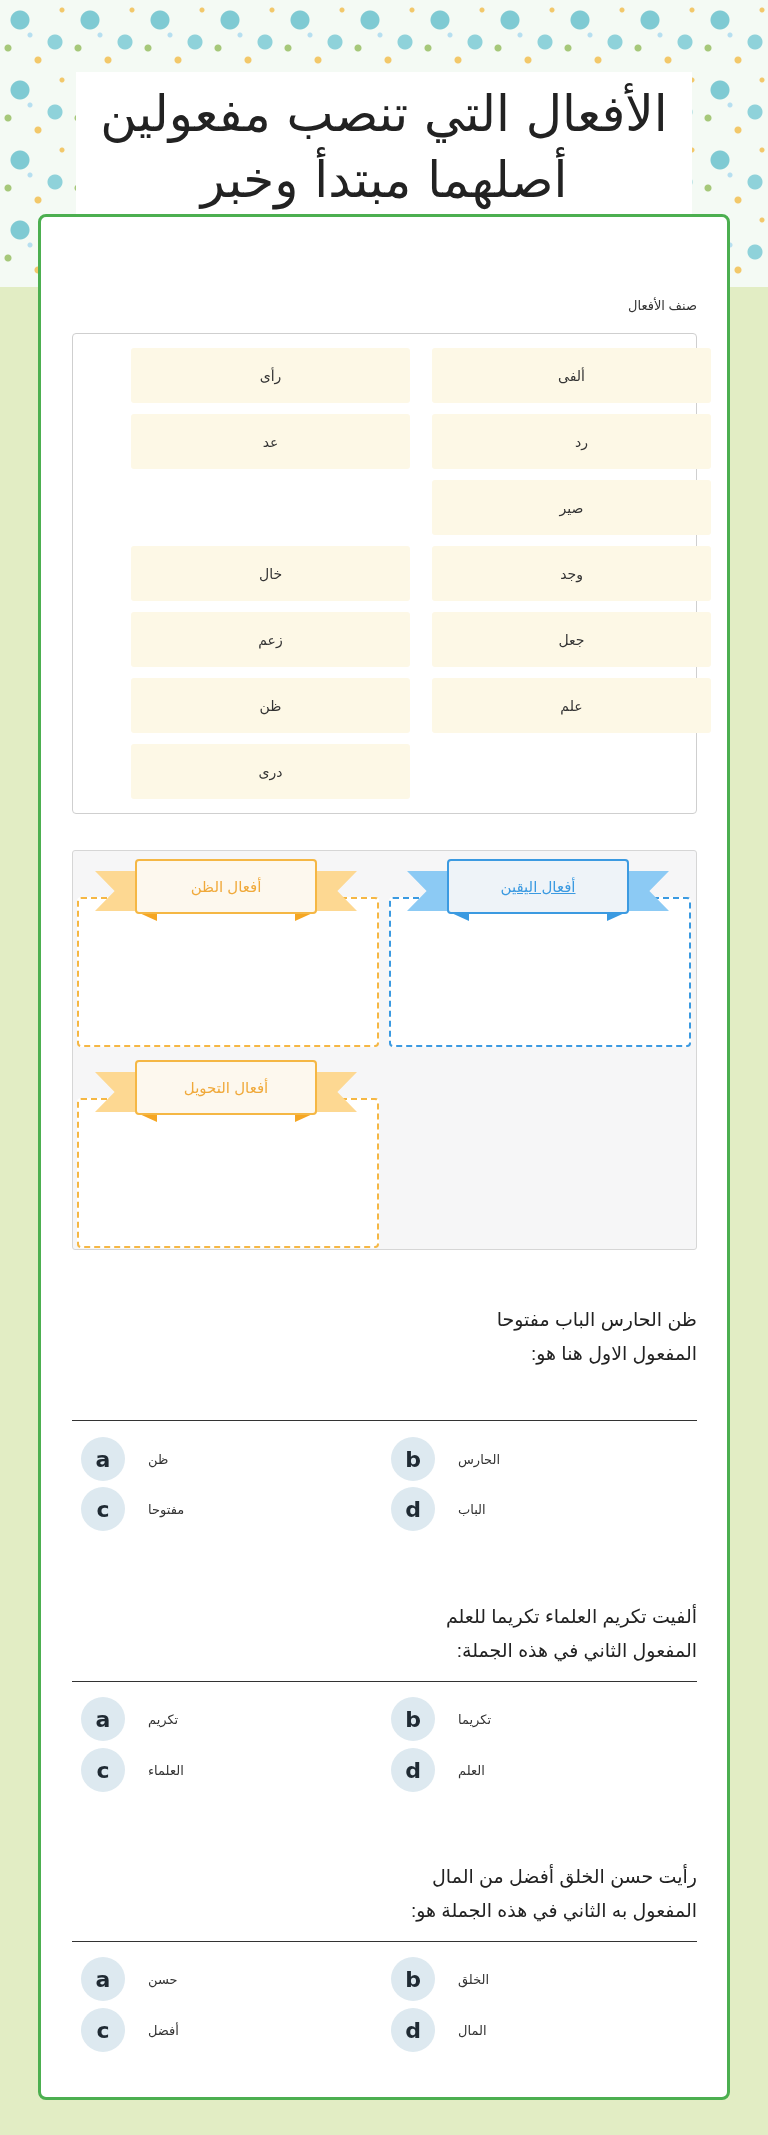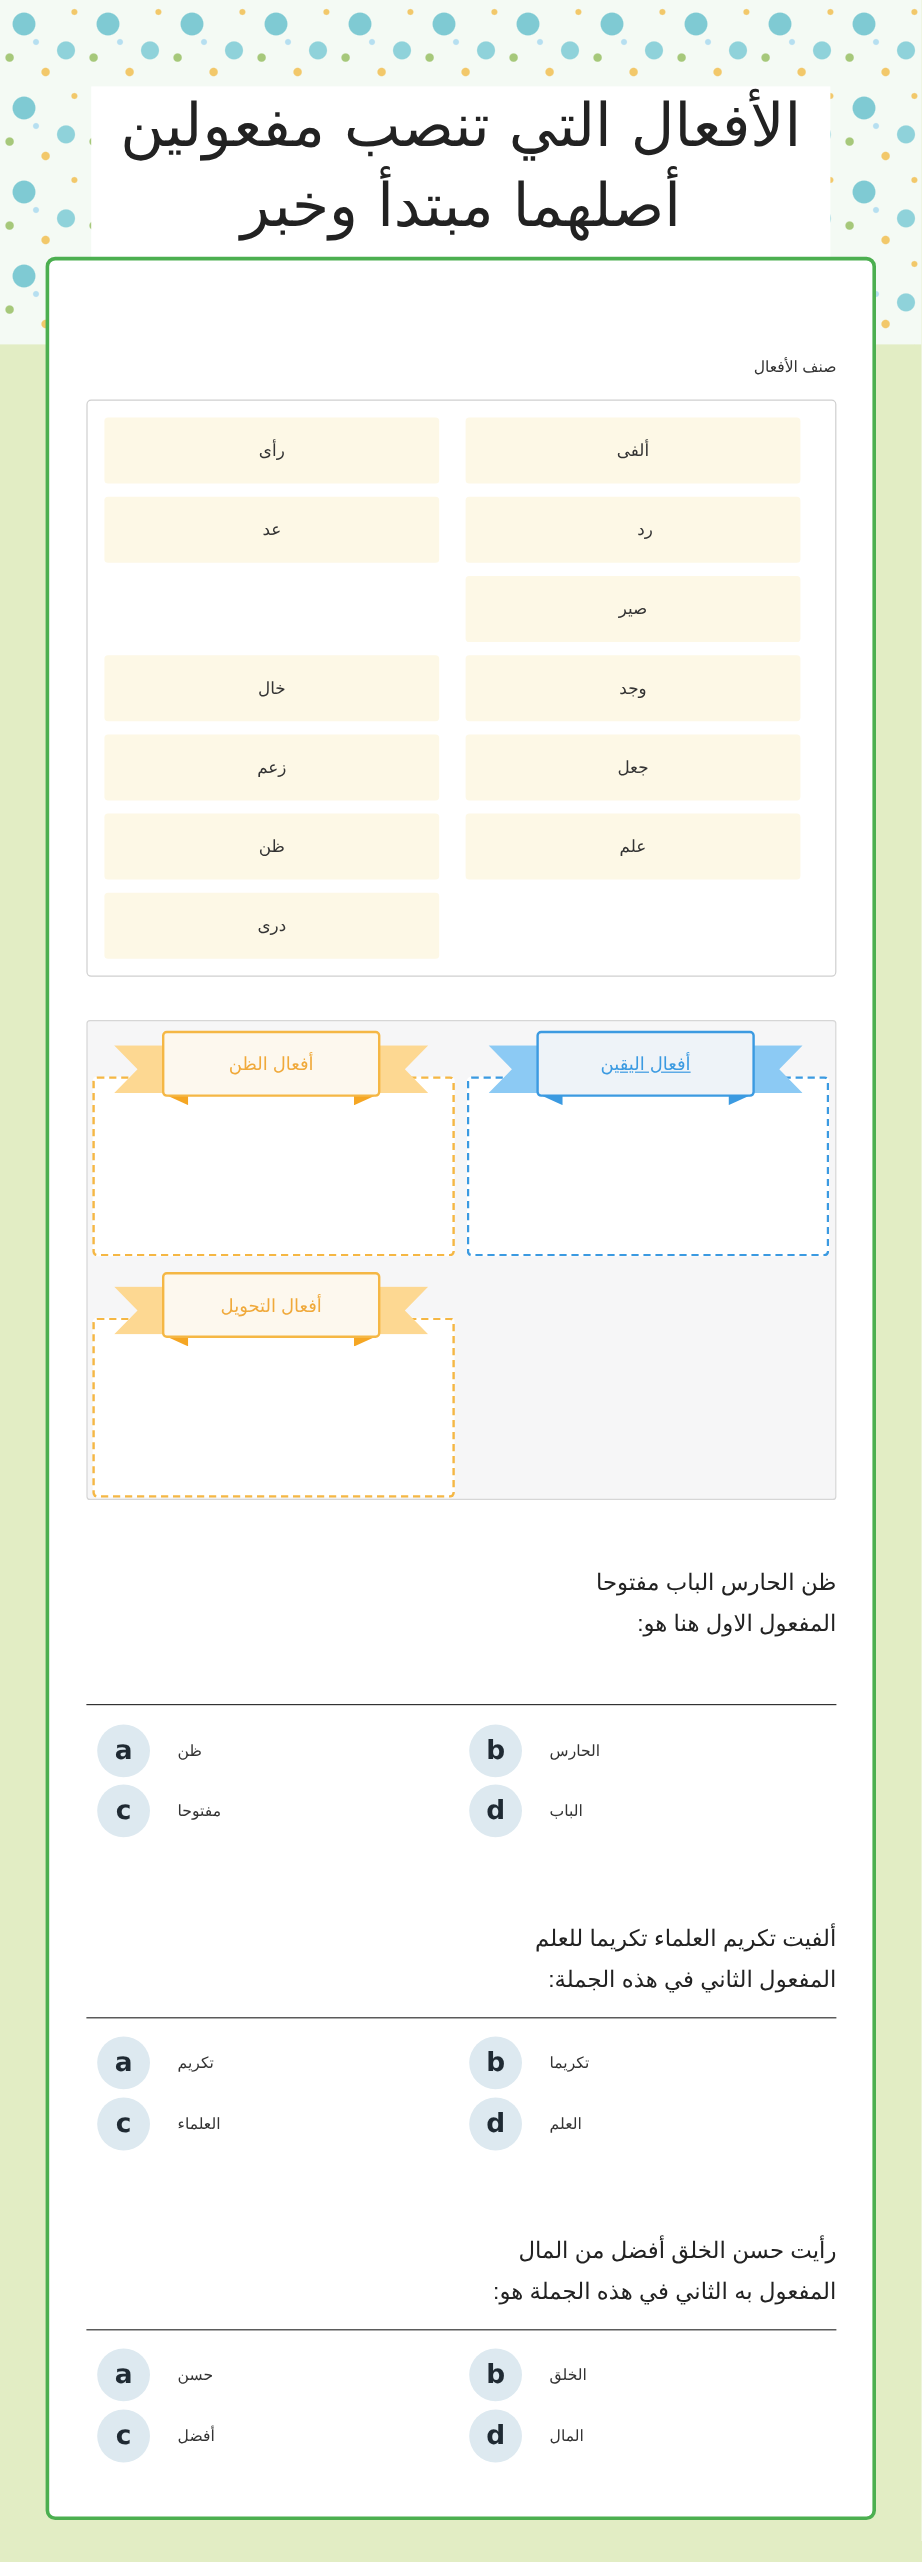--- a/index.html
+++ b/index.html
@@ -18,42 +18,42 @@
       radial-gradient(circle at 55px 42px, #8fd2da 0 7px, transparent 8px),
       radial-gradient(circle at 38px 60px, #f2c86a 0 3px, transparent 4px),
       radial-gradient(circle at 8px 48px, #a6c87a 0 3px, transparent 4px),
       radial-gradient(circle at 62px 10px, #f2c86a 0 2px, transparent 3px),
       radial-gradient(circle at 30px 35px, #b6dff0 0 2px, transparent 3px);
     background-size: 70px 70px;
   }
   .title-box {
     position: absolute; left: 76px; top: 72px; width: 616px; height: 150px;
     background: #ffffff;
-    display: flex; flex-direction: column; align-items: center; 
+    display: flex; flex-direction: column; align-items: center; justify-content: center;
     direction: rtl;
   }
   .title-box .t {
     font-family: "DejaVu Sans", sans-serif;
     font-size: 50px; line-height: 66px; color: #222; text-align: center; font-weight: normal;
   }
   .card {
     position: absolute; left: 38px; top: 214px; width: 692px; height: 1886px;
     background: #ffffff; border: 3px solid #4caf50; border-radius: 8px;
   }
   .label-sort {
     position: absolute; right: 71px; top: 298px; font-size: 13px; color: #333; direction: rtl;
   }
   .sort-box {
     position: absolute; left: 72px; top: 333px; width: 625px; height: 481px;
     border: 1px solid #cfcfcf; border-radius: 4px; background: #fff;
   }
   .chip {
     position: absolute; width: 279px; height: 55px; background: #fdf8e6; border-radius: 3px;
     display: flex; align-items: center; justify-content: center;
-    font-size: 14px; color: #333; direction: rtl; cursor: grab;
+    font-size: 14px; color: #333; direction: rtl; cursor: grab; margin-left: 44px;
   }
   .cat-area {
     position: absolute; left: 72px; top: 850px; width: 625px; height: 400px;
     background: #f6f6f7; border: 1px solid #d6d6d6; border-radius: 3px;
   }
   .drop {
     position: absolute; width: 302px; height: 150px; background: #fff;
     border: 2px dashed; border-radius: 4px;
   }
   .ribbon { position: absolute; width: 262px; height: 68px; }

